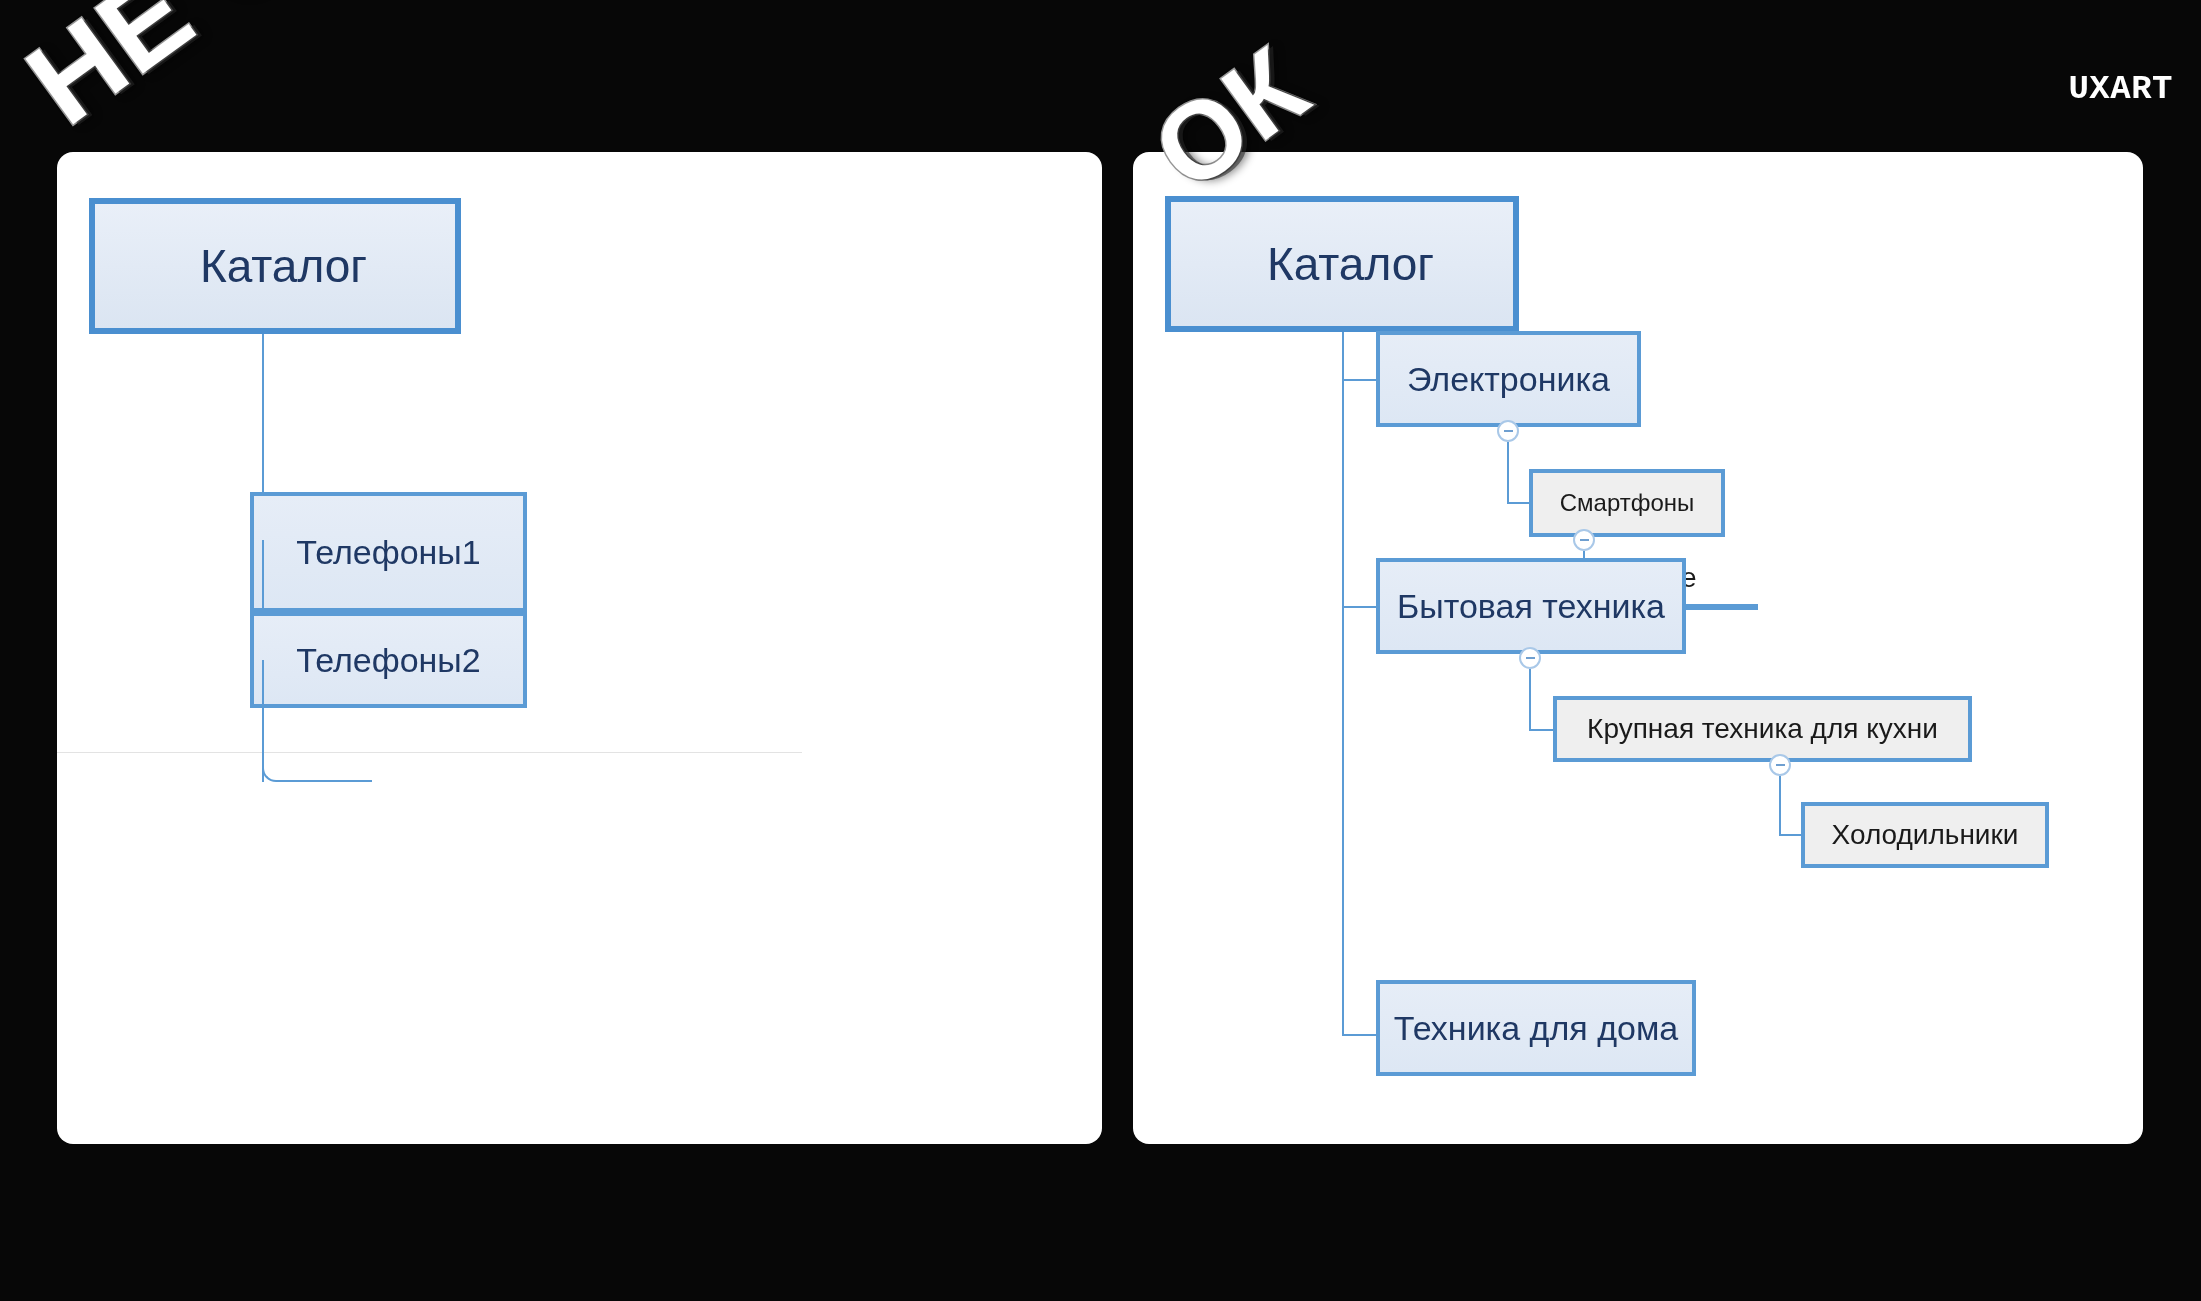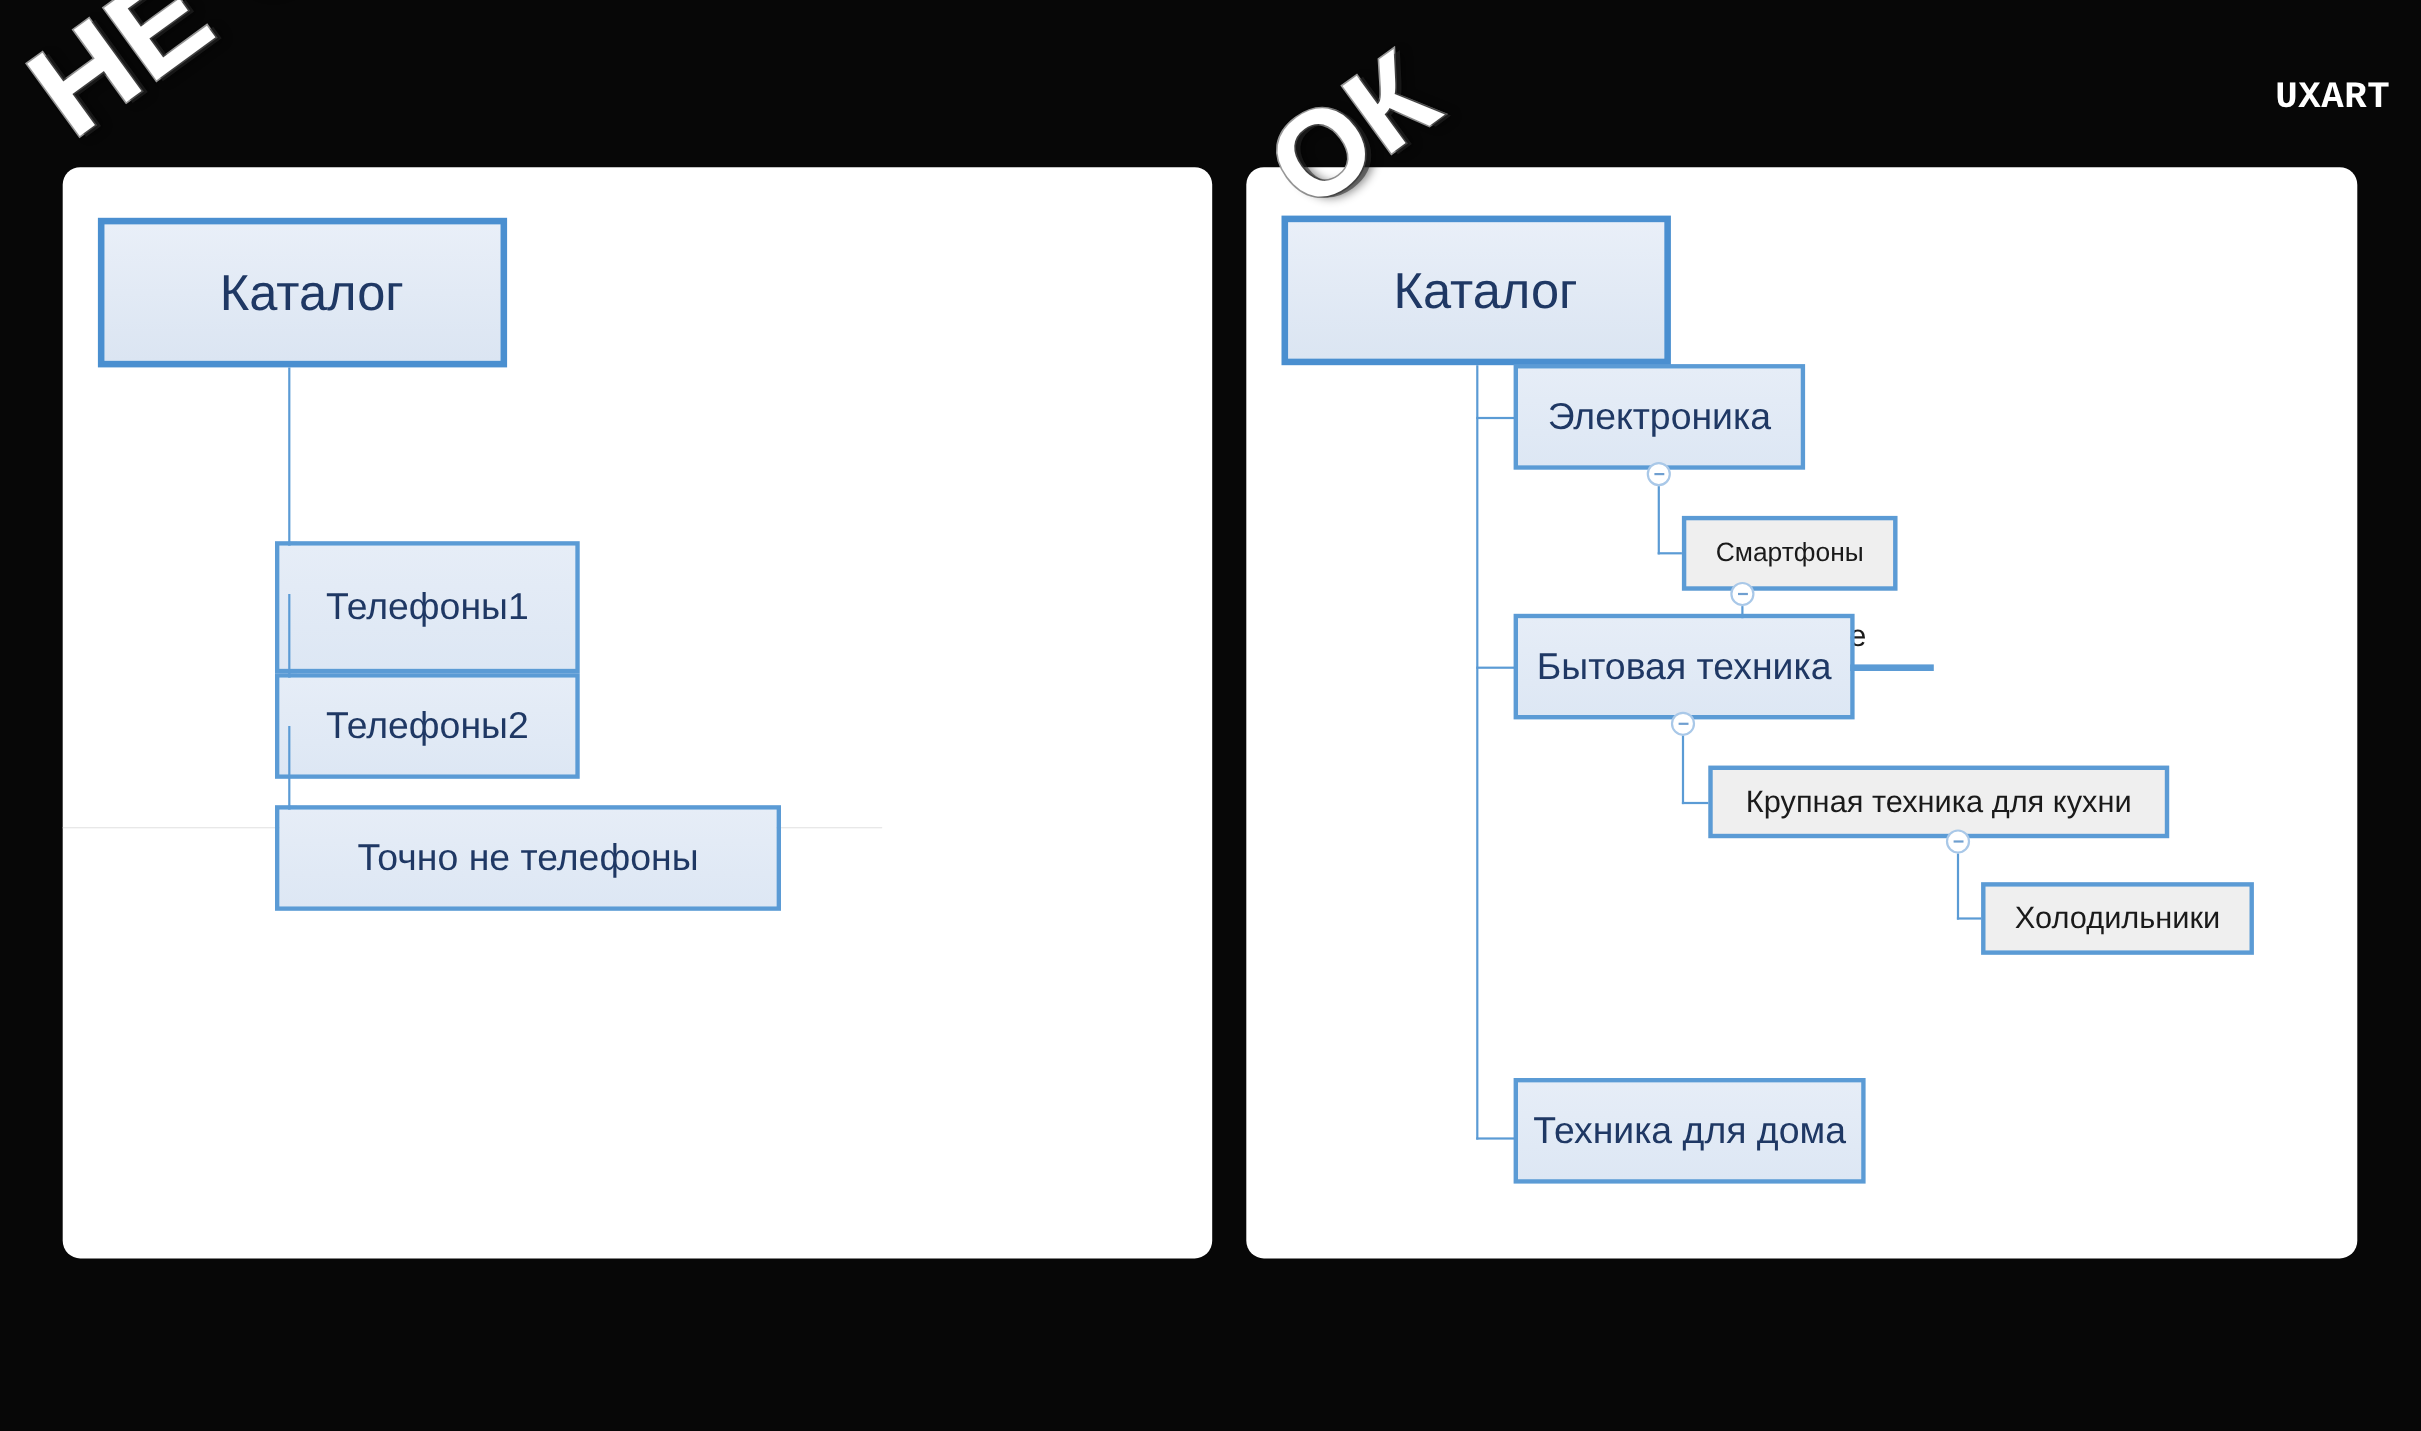--- a/index.html
+++ b/index.html
@@ -185,23 +185,20 @@
 
     <div class="node blue" style="left:193px; top:460px; width:277px; height:96px; font-size:34px;">
       <span>Телефоны2</span>
     </div>
 
     <div class="conn v" style="left:205px; top:508px; height:122px;"></div>
 
     <div class="elbow" style="left:205px; top:580px; width:46px; height:50px;"></div>
     <div class="conn h" style="left:251px; top:628px; width:64px;"></div>
 
-    <div class="node blue" style="left:193px; top:580px; width:460px; height:96px; font-size:34px;">
-      <span>Точно не телефоны</span>
-    </div>
   </div>
 
   <div class="panel panel-right">
 
     <div class="node root" style="left:32px; top:44px; width:354px; height:136px; font-size:46px;">
       <span>Каталог</span>
     </div>
 
     <div class="conn v" style="left:209px; top:180px; height:704px;"></div>
 

